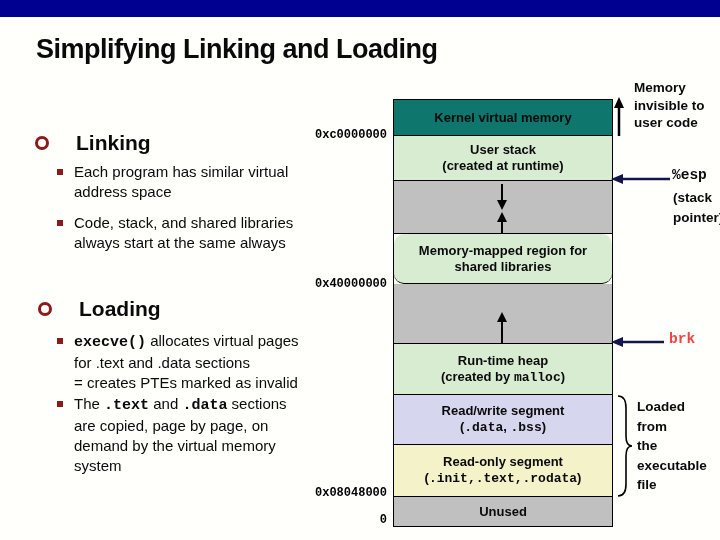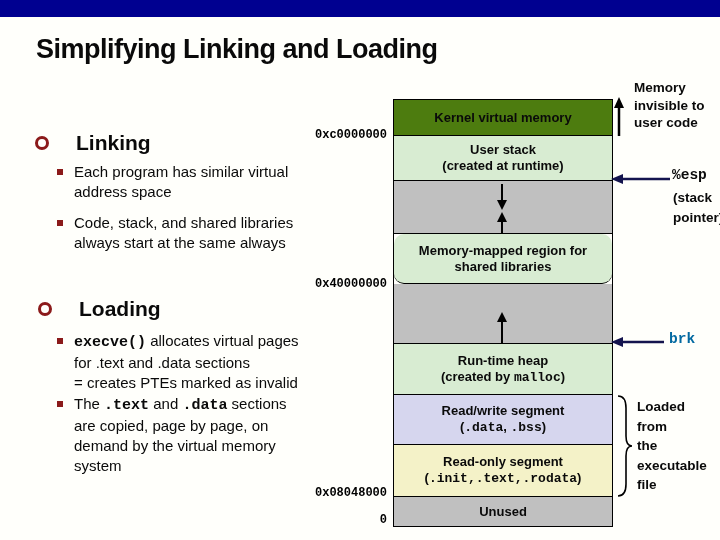--- a/index.html
+++ b/index.html
@@ -64,21 +64,21 @@
   .mem-invisible{position:absolute;left:634px;top:79px;font-size:13.5px;font-weight:bold;
                  color:#0a0a0a;}
   .mem-invisible .aline{line-height:17.5px;white-space:nowrap;}
   .esp-arrow{position:absolute;left:611px;top:172px;}
   .esp-label{position:absolute;left:672px;top:167px;font-family:"Liberation Mono",monospace;
              font-weight:bold;font-size:14.5px;color:#0a0a0a;}
   .esp-desc{position:absolute;left:673px;top:188px;font-size:13.5px;font-weight:bold;color:#0a0a0a;}
   .esp-desc .aline{line-height:20px;white-space:nowrap;}
   .brk-arrow{position:absolute;left:611px;top:335px;}
   .brk-label{position:absolute;left:669px;top:331px;font-family:"Liberation Mono",monospace;
-             font-weight:bold;font-size:14.5px;color:#0369a1;}
+             font-weight:bold;font-size:14.5px;color:#ef4444;}
   .brace{position:absolute;left:615px;top:395px;}
   .loaded-note{position:absolute;left:637px;top:397px;font-size:13.5px;font-weight:bold;color:#0a0a0a;}
   .loaded-note .aline{line-height:19.5px;white-space:nowrap;}
 </style>
 </head>
 <body>
 
 <div class="slide">
 
   <div class="topbar" style="background: rgb(0, 0, 144);"></div>
@@ -129,21 +129,21 @@
         <div class="rline"><span>system</span></div>
       </div>
   </div>
 
   <div class="addr addr-0">0xc0000000</div>
   <div class="addr addr-1">0x40000000</div>
   <div class="addr addr-2">0x08048000</div>
   <div class="addr addr-3">0</div>
 
   <div class="diagram">
-    <div class="seg seg-0" style="background: #4d7c0f;">
+    <div class="seg seg-0" style="background: #0f766e;">
       <div class="seg-label">
           <div class="rline"><span>Kernel virtual memory</span></div>
         </div>
     </div>
     <div class="seg seg-1" style="background: rgb(216, 236, 210);">
       <div class="seg-label">
           <div class="rline"><span>User stack</span></div>
           <div class="rline"><span>(created at runtime)</span></div>
         </div>
     </div>

